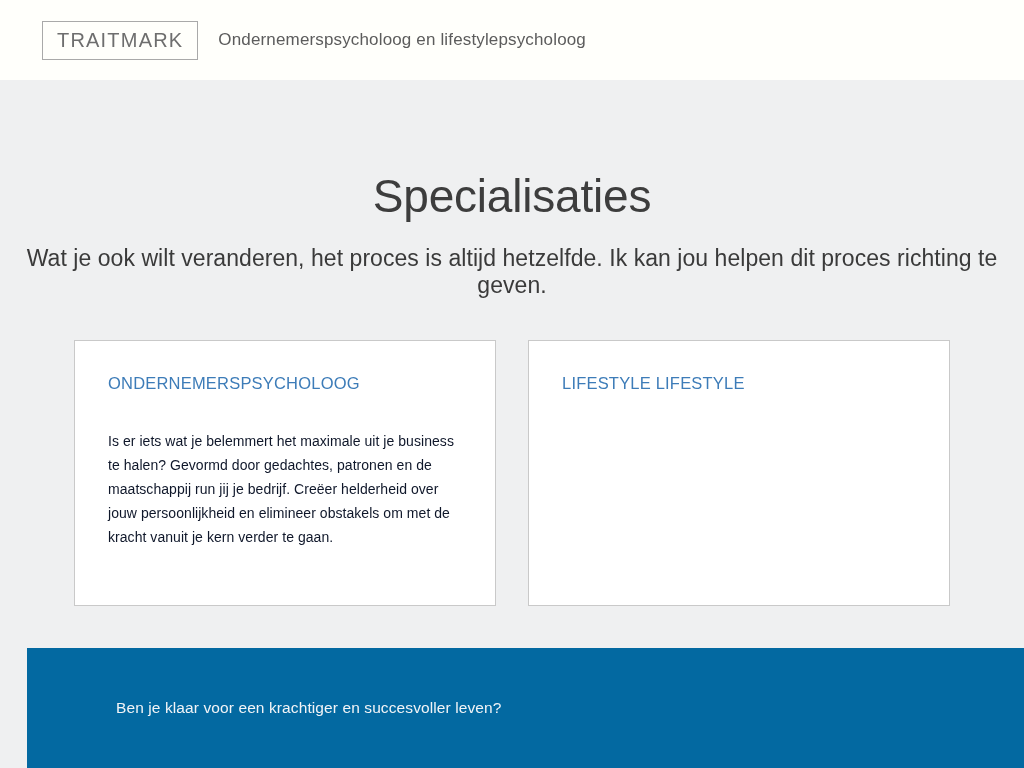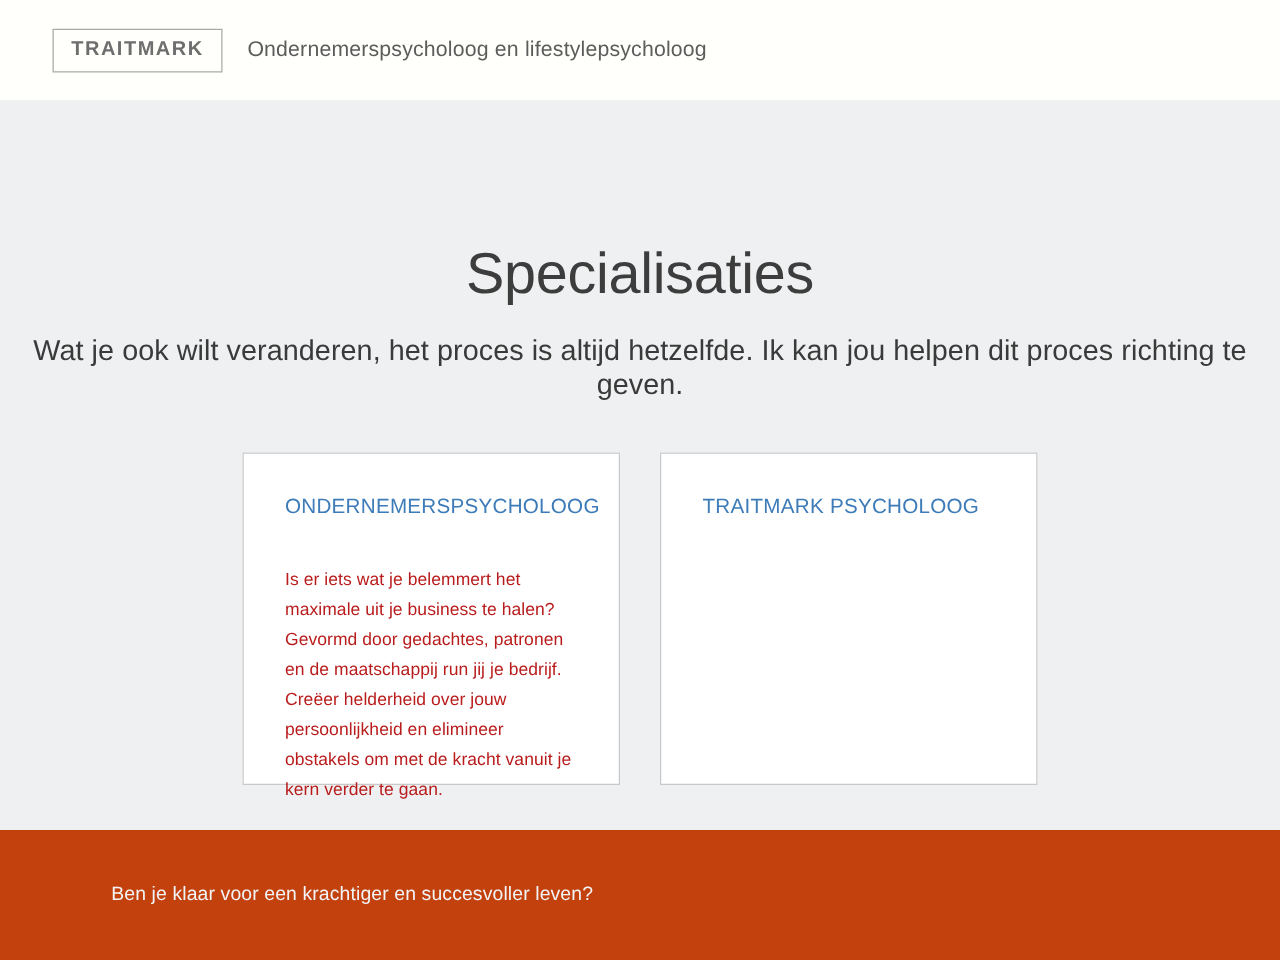--- a/index.html
+++ b/index.html
@@ -35,40 +35,39 @@
     flex: 0 0 auto;
   }
 
   .logo-box {
     border: 1px solid #a9a9a9;
     padding: 8px 14px 9px 14px;
     line-height: 1;
   }
 
   .logo-text {
-    font-size: 16px;
+    font-size: 20px;
     letter-spacing: 1.2px;
     color: #6e6e6e;
-    font-weight: 700;
+    font-weight: 400;
     display: block;
   }
 
   .header-tagline {
     margin-left: 20px;
     font-size: 17px;
     color: #5c5c5c;
     letter-spacing: 0.15px;
   }
 
   
   .main {
     flex: 1 1 auto;
     background: #eff0f1;
     position: relative;
-    margin-top: 22px;
   }
 
   .section-title {
     text-align: center;
     font-size: 46px;
     font-weight: 400;
     color: #3d3d3d;
     letter-spacing: -0.2px;
     padding-top: 93px;
     line-height: 1;
@@ -84,52 +83,53 @@
   }
 
   .cards {
     display: flex;
     justify-content: center;
     gap: 32px;
     margin-top: 41px;
   }
 
   .card {
-    width: 302px;
+    width: 422px;
     height: 266px;
     background: #ffffff;
     border: 1px solid #c9c9c9;
     padding: 34px 32px 0 33px;
   }
 
   .card-title {
     color: #3d7cb8;
     font-size: 16.5px;
     font-weight: 400;
     letter-spacing: 0.2px;
     line-height: 1;
     margin-bottom: 0;
   }
 
   .card-body {
     margin-top: 37px;
     font-size: 14px;
     line-height: 24px;
-    color: #b91c1c;
+    color: #0f172a;
     letter-spacing: 0.05px;
   }
 
   
   .cta-bar {
     flex: 0 0 auto;
-    height: 104px;
-    background: #c2410c;
+    height: 120px;
+    background: #0369a1;
     display: flex;
     align-items: center;
     position: relative;
+    margin-left: 27px;
   }
 
   .cta-text {
     color: #f2f4f7;
     font-size: 15.5px;
     font-weight: 400;
     position: absolute;
     left: 89px;
     top: 50%;
     transform: translateY(-50%);
@@ -155,21 +155,21 @@
     <p class="section-sub">Wat je ook wilt veranderen, het proces is altijd hetzelfde. Ik kan jou helpen dit proces richting te geven.</p>
 
     <div class="cards">
 
       <section class="card">
         <h2 class="card-title">ONDERNEMERSPSYCHOLOOG</h2>
         <p class="card-body">Is er iets wat je belemmert het maximale uit je business te halen? Gevormd door gedachtes, patronen en de maatschappij run jij je bedrijf. Creëer helderheid over jouw persoonlijkheid en elimineer obstakels om met de kracht vanuit je kern verder te gaan.</p>
       </section>
 
       <section class="card">
-        <h2 class="card-title">TRAITMARK PSYCHOLOOG</h2>
+        <h2 class="card-title">LIFESTYLE LIFESTYLE</h2>
       </section>
 
     </div>
   </main>
 
   <footer class="cta-bar">
     <span class="cta-text">Ben je klaar voor een krachtiger en succesvoller leven?</span>
 
   </footer>
 

